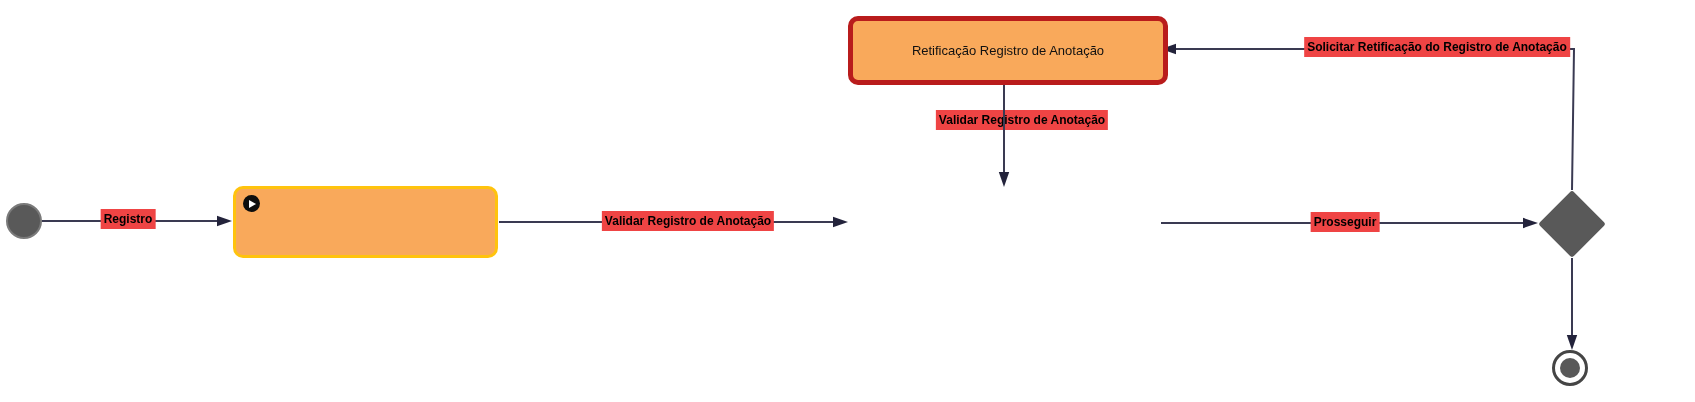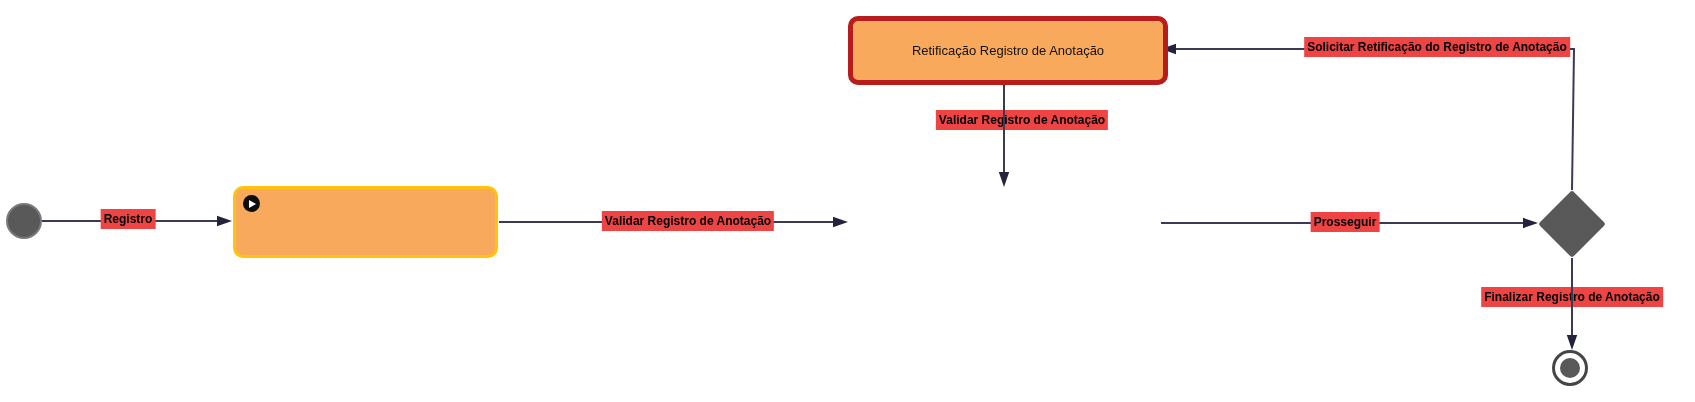--- a/index.html
+++ b/index.html
@@ -103,21 +103,20 @@
 
   <div class="node final">
     <span class="dot"></span>
   </div>
 
   <div class="edge-label lbl-iniciar">Registro</div>
   <div class="edge-label lbl-validar">Validar Registro de Anotação</div>
   <div class="edge-label lbl-prosseguir">Prosseguir</div>
   <div class="edge-label lbl-solicitar">Solicitar Retificação do Registro de Anotação</div>
   <div class="edge-label lbl-validar2">Validar Registro de Anotação</div>
-  <div class="edge-label lbl-finalizar">Finalizar Registro de Anotação</div>
 
   <svg class="wires-over" width="1695" height="402">
     <g>
       <path class="wire" d="M1004,85 L1004,174"></path>
       <polygon class="arrow" points="1004,187 998.8,172 1009.2,172"></polygon>
     </g>
     <g>
       <path class="wire" d="M1572,258 L1572,337"></path>
       <polygon class="arrow" points="1572,350 1566.8,335 1577.2,335"></polygon>
     </g>

